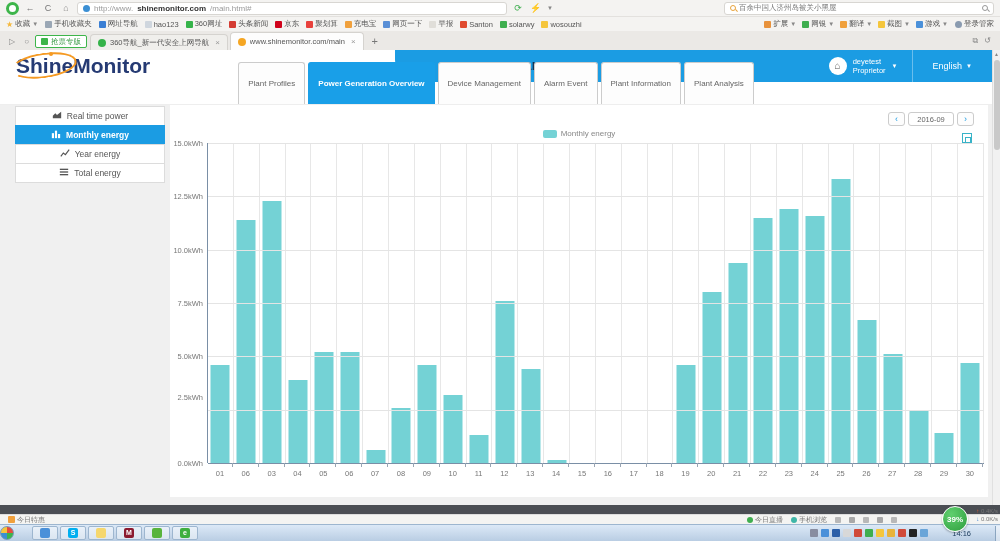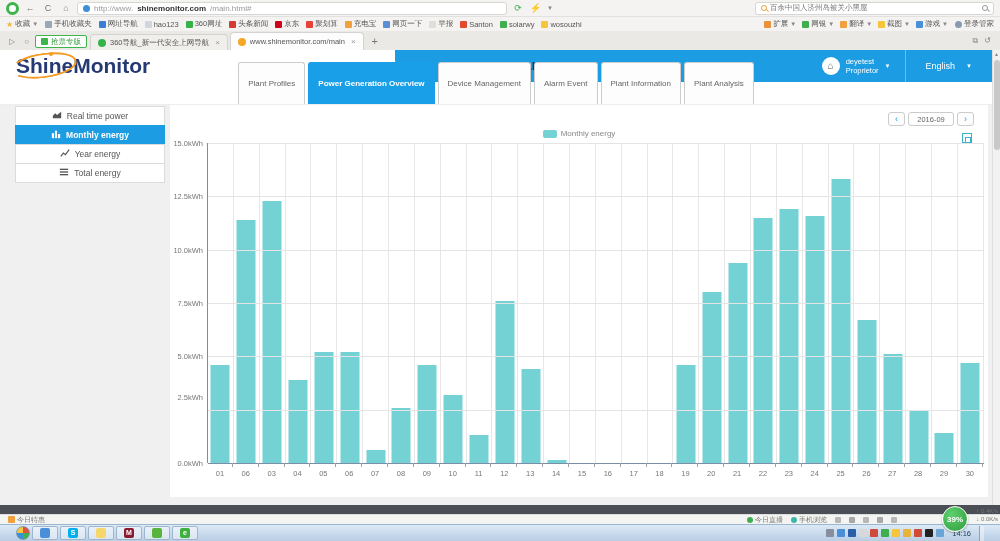--- a/index.html
+++ b/index.html
@@ -6,21 +6,21 @@
   html,body { width:1000px; height:541px; overflow:hidden; background:#fff; }
   #screen { position:relative; width:1000px; height:541px; background:#fff; }
 
   
   #nav-bar { position:absolute; left:0; top:0; width:1000px; height:17px; background:#f4f3f1; border-bottom:1px solid #e3e1de; display:flex; align-items:center; gap:4px; padding:0 6px; }
   .orb360 { width:13px; height:13px; border-radius:50%; border:3px solid #3db54a; background:#fff; flex:0 0 auto; }
   .nav-ic { font-size:9px; color:#777; width:14px; text-align:center; cursor:pointer; }
   .url-bar { display:flex; align-items:center; gap:4px; background:#fff; border:1px solid #d8d6d2; border-radius:3px; height:13px; width:430px; padding:0 5px; font-size:8px; }
   .site-dot { width:7px; height:7px; border-radius:50%; background:#3b8fd4; }
   .url-dim { color:#9a9a9a; } .url-host { color:#333; font-weight:bold; } 
-  .search-box { display:flex; align-items:center; gap:3px; background:#fff; border:1px solid #d8d6d2; border-radius:3px; height:13px; width:239px; padding:0 5px; font-size:7.5px; color:#777; margin-left:auto; }
+  .search-box { display:flex; align-items:center; gap:3px; background:#fff; border:1px solid #d8d6d2; border-radius:3px; height:13px; width:270px; padding:0 5px; font-size:7.5px; color:#777; margin-left:auto; }
   .mag { width:6px; height:6px; border:1px solid #e8a33c; border-radius:50%; position:relative; flex:0 0 auto;}
   .mag::after{content:''; position:absolute; width:3px; height:1px; background:#e8a33c; transform:rotate(45deg); right:-3px; bottom:-1px;}
   .mag.gray{border-color:#999;} .mag.gray::after{background:#999;}
   .caret { font-size:6px; color:#888; }
 
   #bookmarks-bar { position:absolute; left:0; top:17px; width:1000px; height:14px; background:#f4f3f1; display:flex; align-items:center; gap:7px; padding:0 6px; font-size:7.5px; color:#555; }
   .bm { display:flex; align-items:center; gap:2px; white-space:nowrap; cursor:pointer; }
   .fav { display:inline-block; width:7px; height:7px; border-radius:1px; }
   .star { color:#f5b83c; font-size:8px; }
   #chrome-tools { display:flex; align-items:center; gap:6px; margin-left:auto; }
@@ -38,21 +38,21 @@
 
   
   #app-header { position:absolute; left:0; top:50px; width:1000px; height:32px; background:#fff; }
   .blue-bar { position:absolute; left:395px; top:0; width:597px; height:32px; background:#1b9ce3; border-bottom-left-radius:22px; display:flex; align-items:center; color:#fff; }
   .plant-item { display:flex; align-items:center; gap:21px; margin-left:85px; color:#16304d; font-weight:bold; font-size:10px; cursor:pointer; }
   .hdr-right { margin-left:auto; display:flex; align-items:center; height:100%; }
   .avatar { width:18px; height:18px; border-radius:50%; background:#fff; color:#555; font-size:10px; text-align:center; line-height:17px; }
   .user-block { display:flex; align-items:center; gap:6px; padding:0 14px; height:100%; cursor:pointer; }
   .user-txt { font-size:7.5px; line-height:1.25; }
   .hdr-sep { width:1px; height:100%; background:rgba(255,255,255,.35); }
-  .lang-block { display:flex; align-items:center; gap:11px; padding:0 20px; font-size:9px; cursor:pointer; }
+  .lang-block { display:flex; align-items:center; gap:4px; padding:0 20px; font-size:9px; cursor:pointer; }
   .logo { position:absolute; left:16px; top:4px; font-size:21px; font-weight:bold; color:#253a73; letter-spacing:0; }
   .logo .swoosh { position:absolute; left:-5px; top:-1px; width:66px; height:25px; border:2px solid #f59a23; border-left-color:transparent; border-radius:50%; transform:rotate(-8deg); }
   .logo .idot { position:absolute; left:33px; top:-2px; width:4px; height:4px; border-radius:50%; background:#f59a23; }
 
   
   #plant-tabs { position:absolute; left:0; top:82px; width:992px; height:23px; background:#fff; display:flex; align-items:flex-end; justify-content:center; gap:3px; border-bottom:1px solid #eee; }
   .ptab { font-size:8px; color:#666; border:1px solid #ccc; border-bottom:none; border-radius:3px 3px 0 0; background:#fdfdfd; padding:16px 9px; cursor:pointer; white-space:nowrap; }
   .ptab.active { background:#199fe8; color:#fff; border-color:#199fe8; font-weight:bold; }
 
   
@@ -91,21 +91,21 @@
   
   #bottom-strip { position:absolute; left:0; top:505px; width:1000px; height:9px; background:#4b4e54; }
   #status-bar { position:absolute; left:0; top:514px; width:1000px; height:10px; background:#f4f4f2; border-top:1px solid #ddd; display:flex; align-items:center; font-size:7px; color:#777; padding:0 8px; gap:10px; }
   .st-item { display:flex; align-items:center; gap:2px; white-space:nowrap; }
   .dot { width:6px; height:6px; border-radius:50%; display:inline-block; }
   #status-right { margin-left:auto; display:flex; align-items:center; gap:8px; margin-right:95px; }
   .ball { position:absolute; right:32px; top:-9px; width:26px; height:26px; border-radius:50%; background:radial-gradient(circle at 35% 30%, #5fcf6e, #2f9e3e); color:#fff; font-size:8px; font-weight:bold; text-align:center; line-height:26px; border:1px solid #fff; box-shadow:0 1px 2px rgba(0,0,0,.3); z-index:5; }
   .speeds { position:absolute; right:2px; top:-7px; font-size:6px; line-height:1.3; color:#777; text-align:left; z-index:5; }
   .speeds .up { color:#d05a3a; } .speeds .dn { color:#3a7fd0; }
 
-  #taskbar { position:absolute; left:0; top:524px; width:1000px; height:17px; background:linear-gradient(#dce9f7,#b9cde3); border-top:1px solid #9db6cf; display:flex; align-items:center; padding:0 16px; gap:2px; }
+  #taskbar { position:absolute; left:0; top:524px; width:1000px; height:17px; background:linear-gradient(#dce9f7,#b9cde3); border-top:1px solid #9db6cf; display:flex; align-items:center; padding:0 0; gap:18px; }
   .start-orb { width:14px; height:14px; border-radius:50%; background:conic-gradient(#e84c3d 0 25%, #3db54a 25% 50%, #3b8fd4 50% 75%, #f5c63c 75% 100%); border:1px solid #7a98b5; }
   .task-app { width:26px; height:14px; border:1px solid #9db6cf; border-radius:2px; background:rgba(255,255,255,.45); display:flex; align-items:center; justify-content:center; cursor:pointer; }
   .task-app .ic { width:10px; height:10px; border-radius:2px; font-size:7px; font-weight:bold; color:#fff; text-align:center; line-height:10px; }
   #tray { margin-left:auto; display:flex; align-items:center; gap:3px; }
   .tray-ic { width:8px; height:8px; border-radius:1px; }
   .clock { font-size:7.5px; color:#1a3a5c; padding:0 6px; }
   .desk-sliver { width:5px; height:15px; border-left:1px solid #8aa5c0; background:rgba(255,255,255,.4); }
 </style>
 </head>
 <body>

